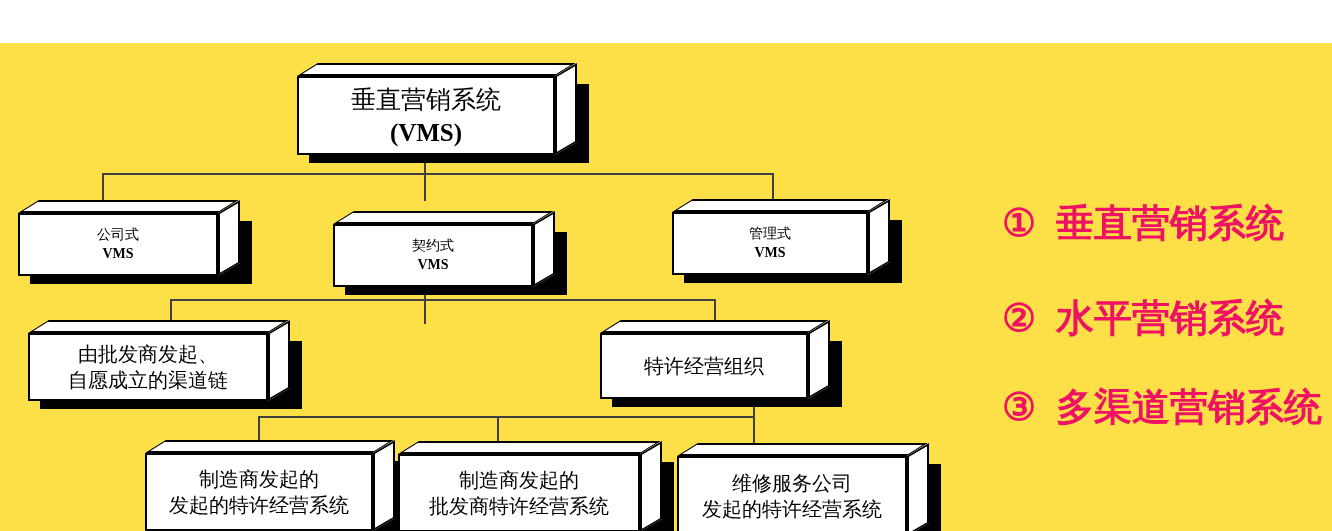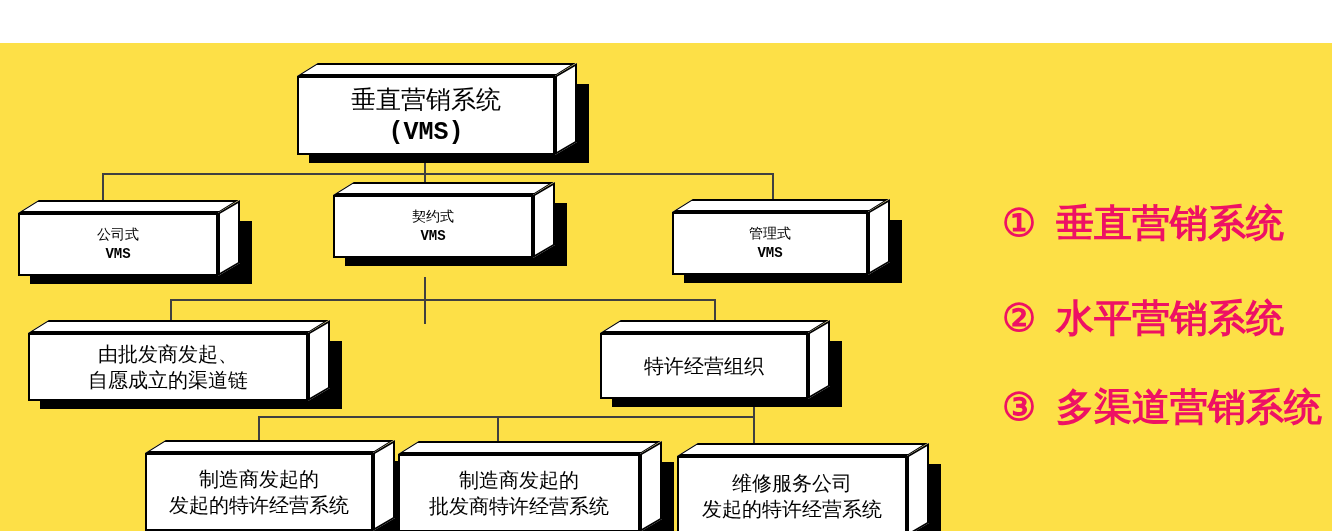--- a/index.html
+++ b/index.html
@@ -24,21 +24,21 @@
     transform:skewY(-30.5deg);transform-origin:0 0;
   }
   .node .front{
     position:absolute;inset:0;background:#fff;border:2px solid #000;box-sizing:border-box;
     display:flex;flex-direction:column;align-items:center;justify-content:center;
     text-align:center;line-height:1.32;
   }
   .t25{font-size:25px;}
   .t21{font-size:14px;}
   .t20{font-size:20px;}
-  .latin{font-family:Liberation Mono, monospace;font-weight:700;}
+  .latin{font-family:Liberation Serif, serif;font-weight:700;}
   
   .cline{position:absolute;background:#404040;z-index:1;}
   
   .legend-item{
     position:absolute;left:1002px;white-space:nowrap;
     font-family:"Liberation Sans", sans-serif;font-weight:700;font-size:38px;
     color:#EE1164;line-height:1.1;
   }
   .legend-item .num{margin-right:20px;}
 </style>
@@ -73,41 +73,41 @@
   <div class="node" style="left:18px;top:170px;width:200px;height:63px;">
     <div class="shadow"></div>
     <div class="topface"></div>
     <div class="sideface"></div>
     <div class="front">
       <div class="t21">公司式</div>
       <div class="t21 latin">VMS</div>
     </div>
   </div>
 
-  <div class="node" style="left:333px;top:152px;width:200px;height:63px;">
+  <div class="node" style="left:333px;top:181px;width:200px;height:63px;">
     <div class="shadow"></div>
     <div class="topface"></div>
     <div class="sideface"></div>
     <div class="front">
       <div class="t21">契约式</div>
       <div class="t21 latin">VMS</div>
     </div>
   </div>
 
   <div class="node" style="left:672px;top:169px;width:196px;height:63px;">
     <div class="shadow"></div>
     <div class="topface"></div>
     <div class="sideface"></div>
     <div class="front">
       <div class="t21">管理式</div>
       <div class="t21 latin">VMS</div>
     </div>
   </div>
 
-  <div class="node" style="left:28px;top:290px;width:240px;height:68px;padding-left:40px;">
+  <div class="node" style="left:28px;top:290px;width:240px;height:68px;">
     <div class="shadow"></div>
     <div class="topface"></div>
     <div class="sideface"></div>
     <div class="front">
       <div class="t20">由批发商发起、</div>
       <div class="t20">自愿成立的渠道链</div>
     </div>
   </div>
 
 

